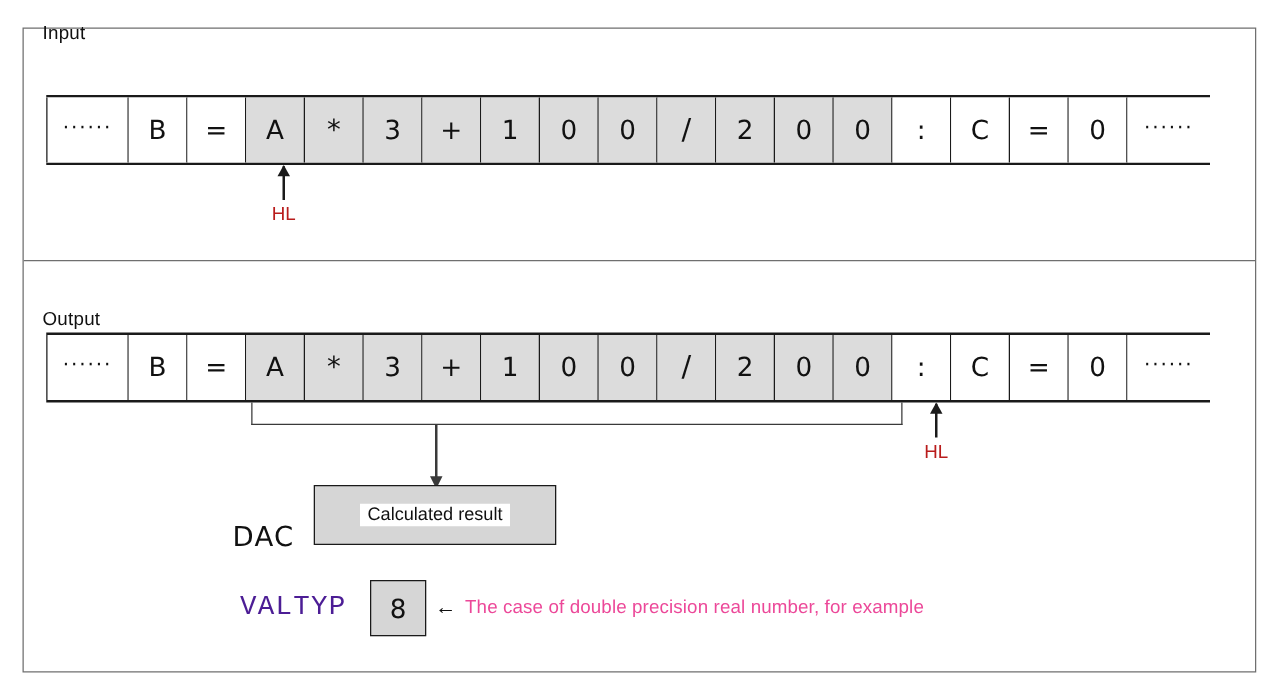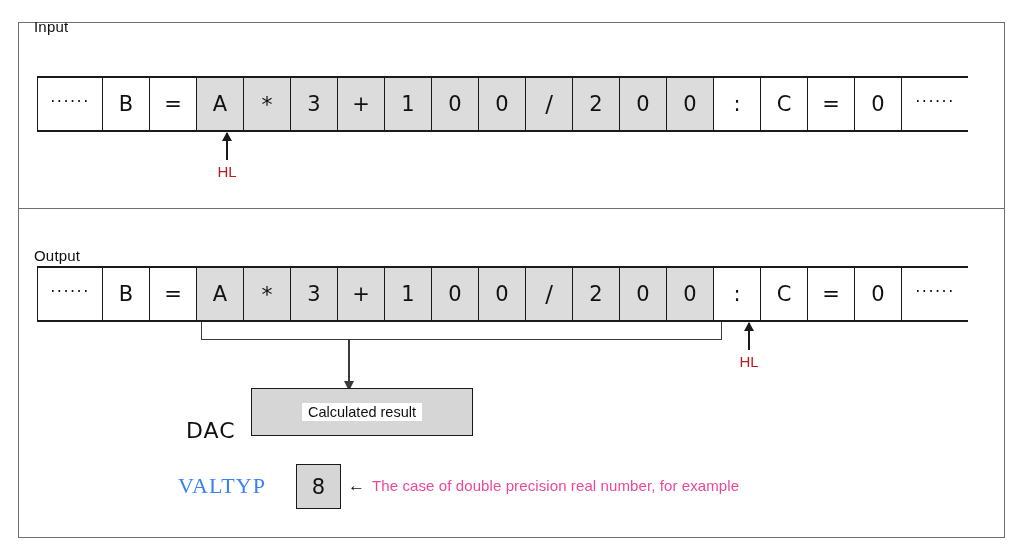--- a/index.html
+++ b/index.html
@@ -161,46 +161,46 @@
     top: 418px;
     font-family: "DejaVu Sans", sans-serif;
     font-size: 22px;
     letter-spacing: 1px;
     color: #111111;
   }
   #dac-box {
     position: absolute;
     left: 251px;
     top: 388px;
-    width: 222px;
+    width: 194px;
     height: 48px;
     background: #d6d6d6;
     border: 1.8px solid #1a1a1a;
     box-sizing: border-box;
     display: flex;
     align-items: center;
     justify-content: center;
   }
   #dac-box-text {
     background: #ffffff;
     padding: 1px 6px;
     font-size: 14.5px;
     color: #101010;
     white-space: nowrap;
   }
 
   
   #valtyp-label {
     position: absolute;
-    left: 178px;
+    left: 192px;
     top: 473px;
-    font-family: Liberation Serif, serif;
+    font-family: Liberation Mono, monospace;
     font-size: 22px;
     letter-spacing: 1px;
-    color: #3b82f6;
+    color: #4c1d95;
   }
   #valtyp-box {
     position: absolute;
     left: 296px;
     top: 464px;
     width: 45px;
     height: 45px;
     background: #d6d6d6;
     border: 1.8px solid #1a1a1a;
     box-sizing: border-box;

